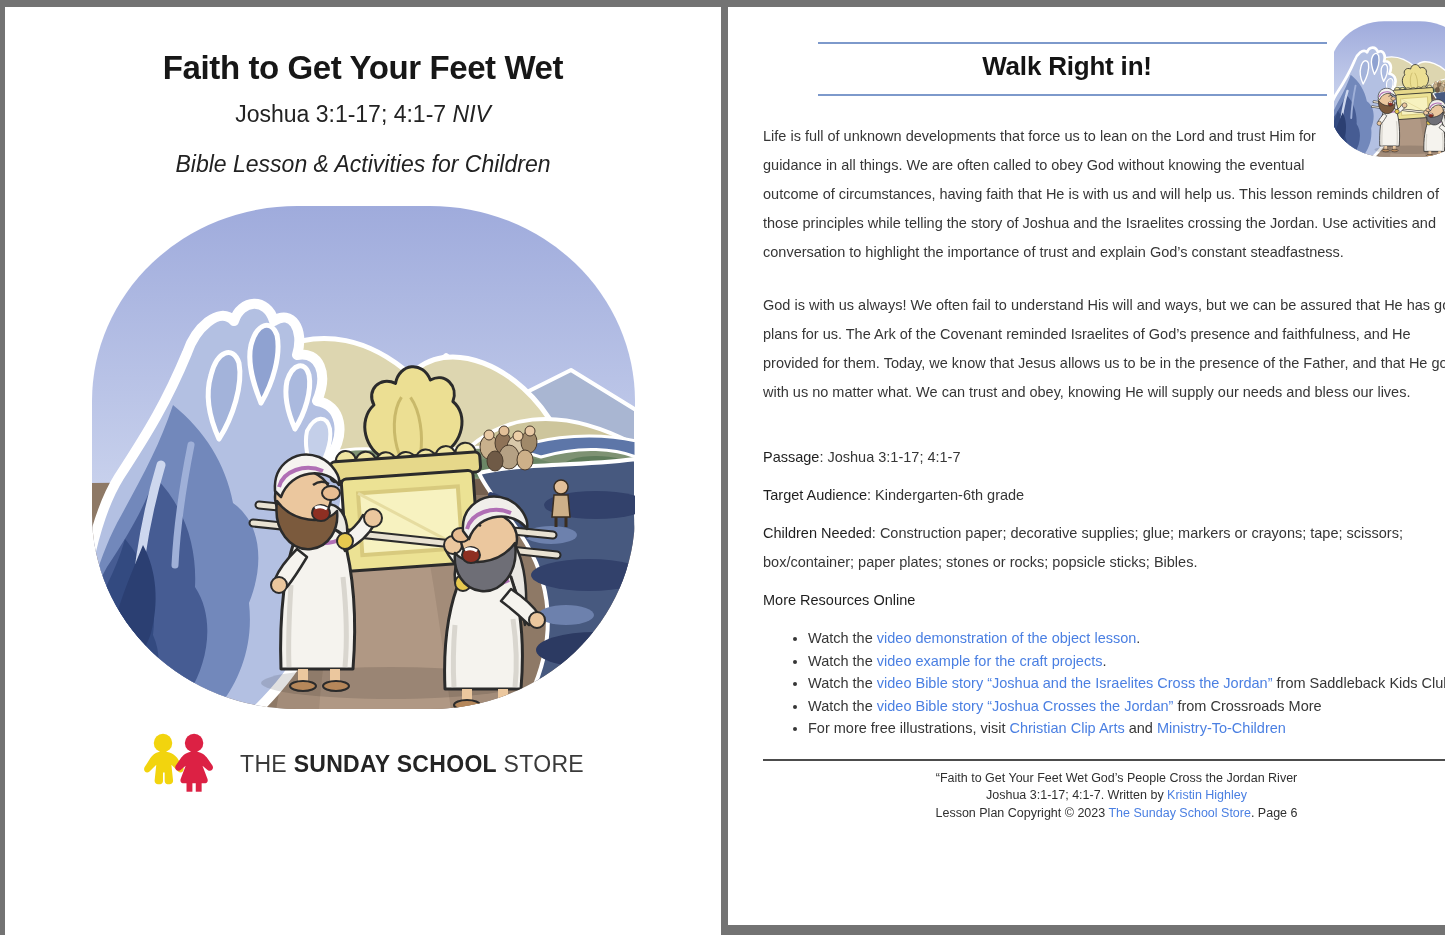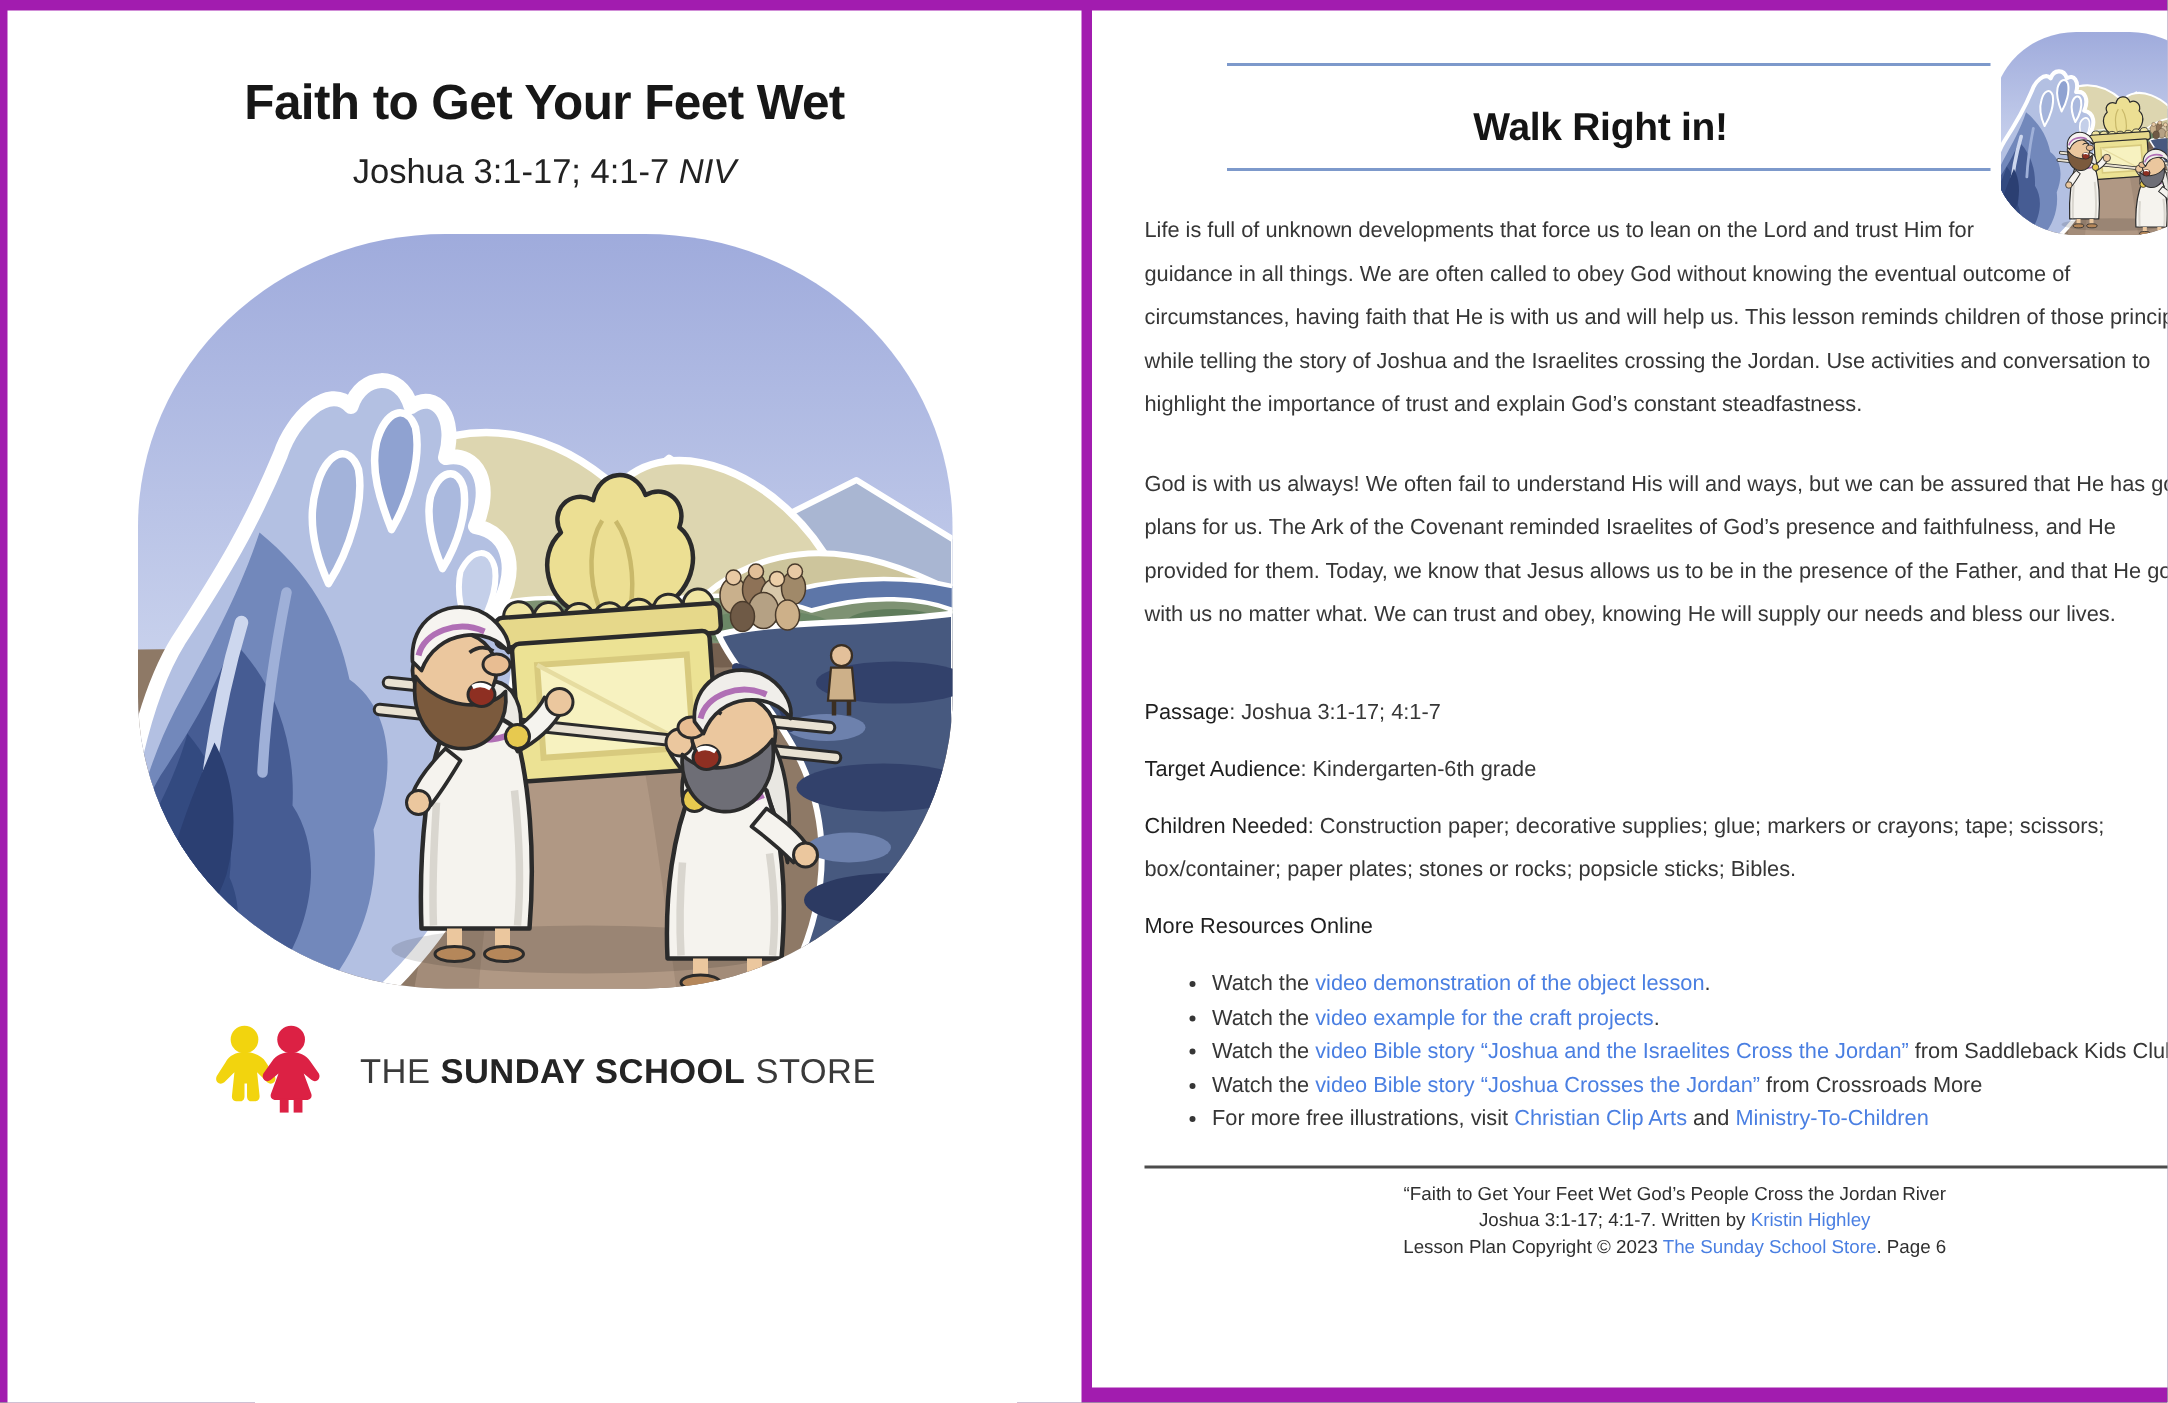--- a/index.html
+++ b/index.html
@@ -3,21 +3,21 @@
 <meta charset="utf-8">
 <style>
   html,body{margin:0;padding:0;overflow:hidden;}
   body{
     width:1445px;height:935px;
     background:#41464b;
     font-family:"Liberation Sans","DejaVu Sans",sans-serif;
     color:#333;
     -webkit-font-smoothing:antialiased;
   }
-  .canvas{position:relative;width:1445px;height:935px;background:#a21caf;}
+  .canvas{position:relative;width:1445px;height:935px;background:#737373;}
   .page{
     position:absolute;top:7px;height:918px;background:#ffffff;
   }
   .page-left{left:5px;width:716px;}
   .page-right{left:728px;width:707px;}
 
   
   .lp{padding-top:38px;text-align:center;}
   .lp-title{
     font-weight:800;font-size:33px;line-height:46px;color:#171717;
@@ -35,21 +35,21 @@
   .lp-logo-text b{font-weight:700;color:#242424;}
 
   
   .rp{padding:0 39px 0 35px;font-size:14.5px;line-height:29px;color:#363636;}
   .rp-art{
     float:right;width:136px;height:136px;margin:14px 0 0 18px;
   }
   .rp-heading-box{
     margin:35px 143px 0 55px;
     border-top:2px solid #7d99cb;border-bottom:2px solid #7d99cb;
-    padding:25px 0 13px;
+    padding:7px 0 13px;
     text-align:center;
   }
   .rp-heading{font-size:26px;line-height:30px;font-weight:800;color:#141414;margin:0;letter-spacing:-0.2px;}
   .rp p{margin:0;}
   .rp-p1{margin-top:26px !important;}
   .rp-p2{margin-top:24px !important;}
   .rp-details{margin-top:36px;}
   .rp-details p{margin-top:9px;}
   .rp strong{font-weight:400;color:#1f1f1f;}
   .rp-list{
@@ -202,20 +202,21 @@
       </g>
     </g>
   </defs>
 </svg>
 
 <div class="canvas">
 
   <div class="page page-left lp">
     <div class="lp-title">Faith to Get Your Feet Wet</div>
     <div class="lp-scripture"><span>Joshua 3:1-17; 4:1-7 </span><em>NIV</em></div>
+    <div class="lp-tagline">Bible Lesson &amp; Activities for Children</div>
 
     <svg class="lp-art" width="545" height="505" viewBox="0 0 545 505">
       <use href="#ark-scene"></use>
     </svg>
 
     <div class="lp-logo">
       <svg width="84" height="64" viewBox="0 0 100 76">
         <g>
           <circle cx="25" cy="13" r="11" fill="#f2d40e"></circle>
           <path d="M25,23 C18,23 13,26 10,31 L3,42 C1,46 5,50 9,47 L17,39 L15,58 C15,61 17,62 19,62 L22,62 C24,62 25,60 25,58 L25,48 L27,48 L27,58 C27,60 28,62 30,62 L33,62 C35,62 37,61 37,58 L35,39 L43,47 C47,50 51,46 49,42 L42,31 C39,26 32,23 25,23 Z" fill="#f2d40e"></path>

